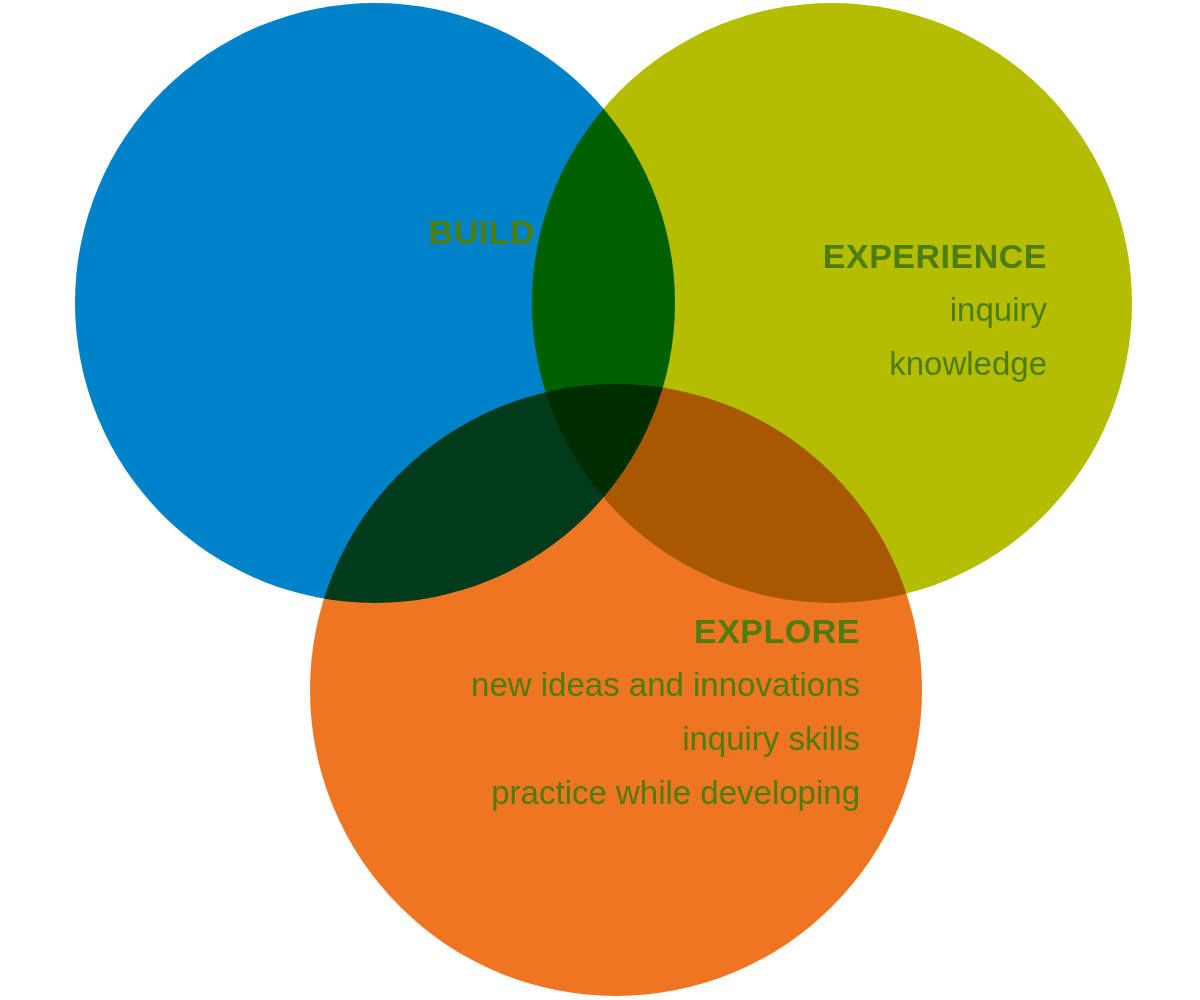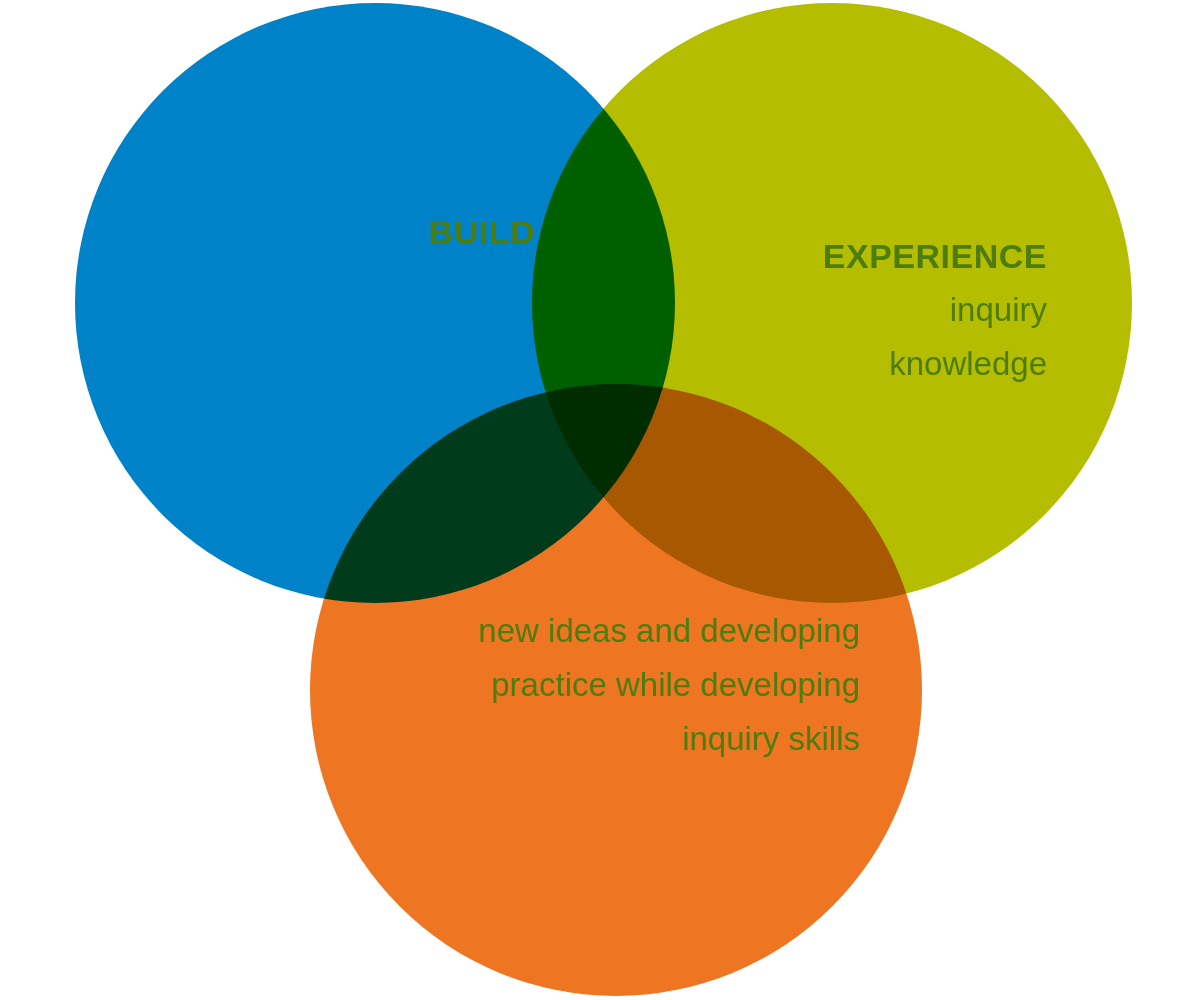--- a/index.html
+++ b/index.html
@@ -64,18 +64,19 @@
     <div class="title">BUILD</div>
   </div>
 
   <div class="label" id="label-experience">
     <div class="title">EXPERIENCE</div>
     <div class="line">inquiry</div>
     <div class="line">knowledge</div>
   </div>
 
   <div class="label" id="label-explore">
-    <div class="line">new ideas and developing</div>
+    <div class="title">EXPLORE</div>
+    <div class="line">new ideas and innovations</div>
+    <div class="line">inquiry skills</div>
     <div class="line">practice while developing</div>
-    <div class="line">inquiry skills</div>
   </div>
 
 </div>
 
 </body></html>

